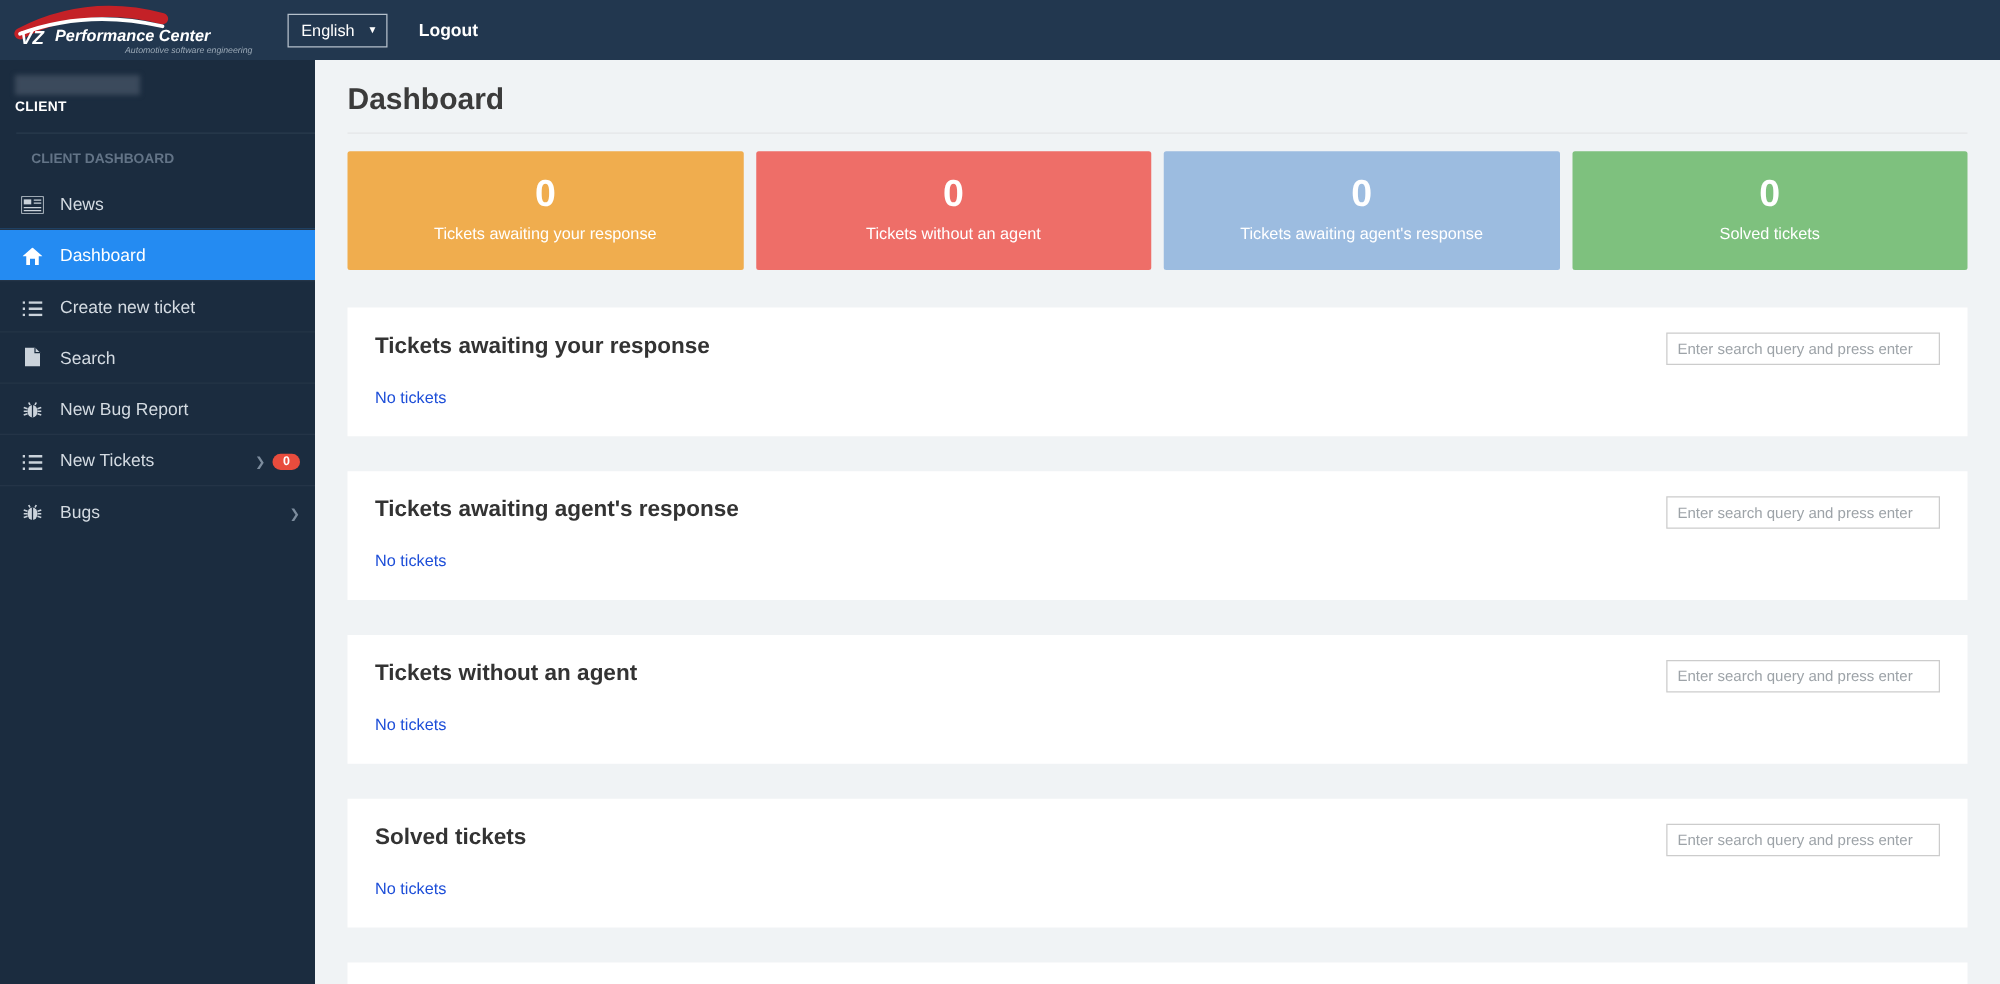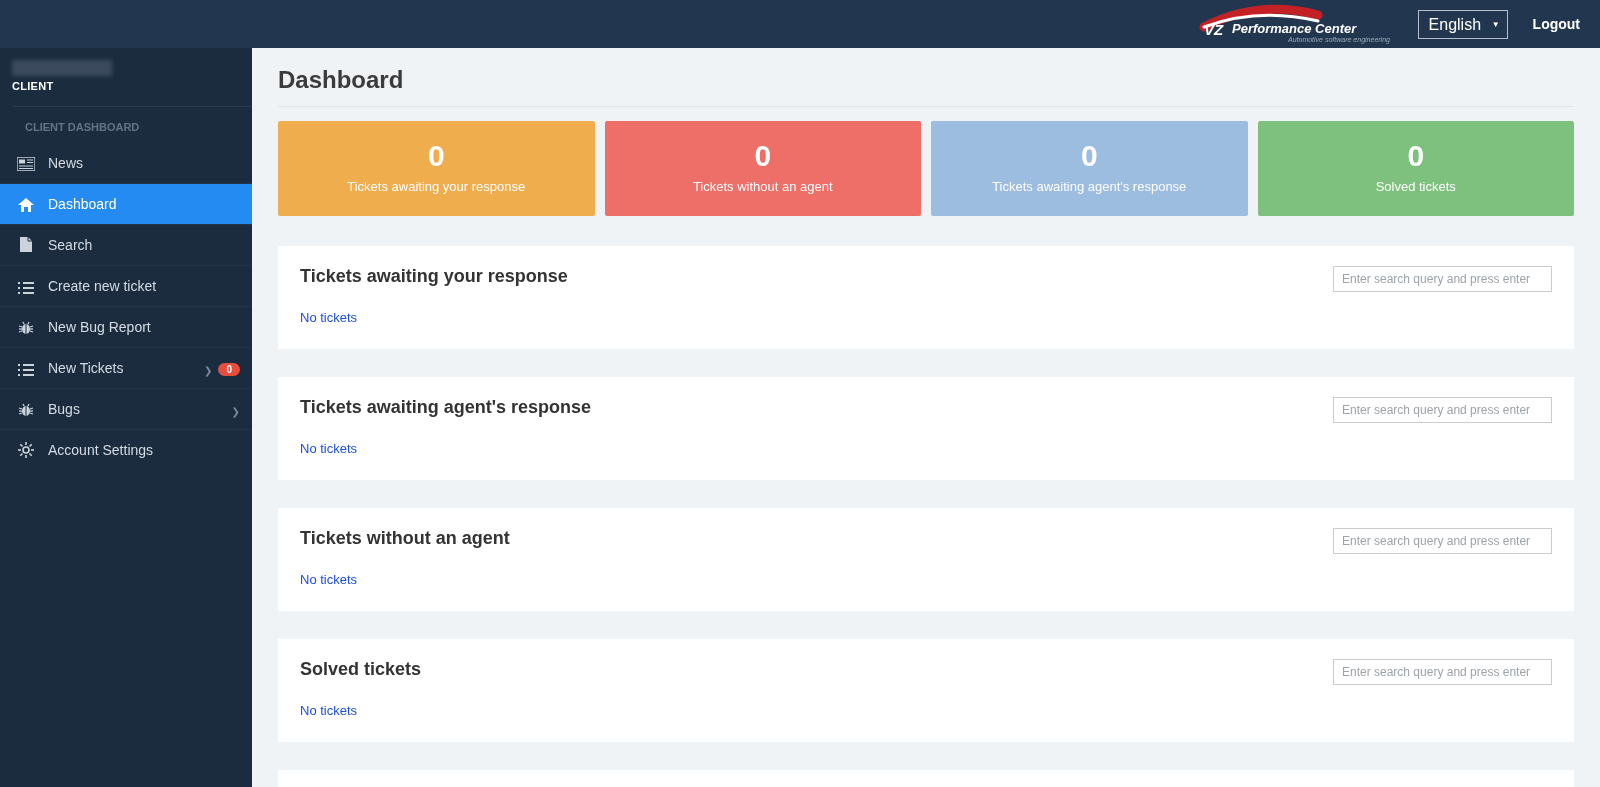--- a/index.html
+++ b/index.html
@@ -4,32 +4,32 @@
   <style>
     * { margin: 0; padding: 0; box-sizing: border-box; }
     body { font-family: -apple-system, BlinkMacSystemFont, 'Segoe UI', Arial, sans-serif; background: #f0f3f5; overflow-x: hidden; }
 
     
     .topbar {
       height: 48px;
       background: #22374f;
       display: flex;
       align-items: center;
-      justify-content: flex-end;
+      justify-content: flex-start;
       padding: 0 20px 0 0;
     }
     .topbar-left { display: flex; align-items: center; }
     .logo { height: 40px; margin-left: 10px; }
     .topbar-right { display: flex; align-items: center; gap: 25px; }
     .lang-select {
       background: #22374f;
       border: 1px solid #b5c0cb;
       color: #fff;
       padding: 5px 25px 5px 10px;
-      font-size: 16px;
+      font-size: 13px;
       appearance: none;
       position: relative;
     }
     .lang-wrap { position: relative; display: inline-block; }
     .lang-wrap::after {
       content: '▼';
       font-size: 8px;
       color: #fff;
       position: absolute;
       right: 8px;
@@ -183,40 +183,40 @@
         <span class="icon">
           <svg width="16" height="14" viewBox="0 0 16 14">
               <path d="M8 0 L16 7 H13 V14 H10 V9 H6 V14 H3 V7 H0 Z" fill="#fff"></path>
             </svg>
         </span>
         <span>Dashboard</span>
       </li>
 
       <li class="sidebar-item">
         <span class="icon">
-          <svg width="14" height="16" viewBox="0 0 14 16">
-              <path d="M1 0 H9 L13 4 V15 H1 Z" fill="#cbd3db"></path>
-              <path d="M9 0 V4 H13" fill="none" stroke="#1b2c3f" stroke-width="1"></path>
-            </svg>
-        </span>
-        <span>Search</span>
-      </li>
-
-      <li class="sidebar-item">
-        <span class="icon">
           <svg width="16" height="12" viewBox="0 0 16 12">
               <line x1="0" y1="1" x2="2" y2="1" stroke="#cbd3db" stroke-width="2"></line>
               <line x1="5" y1="1" x2="16" y2="1" stroke="#cbd3db" stroke-width="2"></line>
               <line x1="0" y1="6" x2="2" y2="6" stroke="#cbd3db" stroke-width="2"></line>
               <line x1="5" y1="6" x2="16" y2="6" stroke="#cbd3db" stroke-width="2"></line>
               <line x1="0" y1="11" x2="2" y2="11" stroke="#cbd3db" stroke-width="2"></line>
               <line x1="5" y1="11" x2="16" y2="11" stroke="#cbd3db" stroke-width="2"></line>
             </svg>
         </span>
         <span>Create new ticket</span>
+      </li>
+
+      <li class="sidebar-item">
+        <span class="icon">
+          <svg width="14" height="16" viewBox="0 0 14 16">
+              <path d="M1 0 H9 L13 4 V15 H1 Z" fill="#cbd3db"></path>
+              <path d="M9 0 V4 H13" fill="none" stroke="#1b2c3f" stroke-width="1"></path>
+            </svg>
+        </span>
+        <span>Search</span>
       </li>
 
       <li class="sidebar-item">
         <span class="icon">
           <svg width="16" height="14" viewBox="0 0 16 14">
               <ellipse cx="8" cy="8" rx="4" ry="5" fill="#cbd3db"></ellipse>
               <line x1="8" y1="3" x2="8" y2="13" stroke="#1b2c3f"></line>
               <line x1="1" y1="5" x2="4" y2="6" stroke="#cbd3db" stroke-width="1.3"></line>
               <line x1="1" y1="8" x2="4" y2="8" stroke="#cbd3db" stroke-width="1.3"></line>
               <line x1="1" y1="11" x2="4" y2="10" stroke="#cbd3db" stroke-width="1.3"></line>
@@ -258,38 +258,20 @@
               <line x1="15" y1="8" x2="12" y2="8" stroke="#cbd3db" stroke-width="1.3"></line>
               <line x1="15" y1="11" x2="12" y2="10" stroke="#cbd3db" stroke-width="1.3"></line>
               <line x1="5" y1="1" x2="6" y2="3" stroke="#cbd3db" stroke-width="1.3"></line>
               <line x1="11" y1="1" x2="10" y2="3" stroke="#cbd3db" stroke-width="1.3"></line>
             </svg>
         </span>
         <span>Bugs</span>
         <span class="chev">❯</span>
       </li>
 
-      <li class="sidebar-item">
-        <span class="icon">
-          <svg width="16" height="16" viewBox="0 0 16 16">
-              <circle cx="8" cy="8" r="3" fill="none" stroke="#cbd3db" stroke-width="1.6"></circle>
-              <g stroke="#cbd3db" stroke-width="1.6">
-                <line x1="8" y1="0" x2="8" y2="3"></line>
-                <line x1="8" y1="13" x2="8" y2="16"></line>
-                <line x1="0" y1="8" x2="3" y2="8"></line>
-                <line x1="13" y1="8" x2="16" y2="8"></line>
-                <line x1="2.3" y1="2.3" x2="4.5" y2="4.5"></line>
-                <line x1="11.5" y1="11.5" x2="13.7" y2="13.7"></line>
-                <line x1="2.3" y1="13.7" x2="4.5" y2="11.5"></line>
-                <line x1="11.5" y1="4.5" x2="13.7" y2="2.3"></line>
-              </g>
-            </svg>
-        </span>
-        <span>Account Settings</span>
-      </li>
 
     </ul>
   </aside>
 
   <main class="main">
     <h1 class="page-title">Dashboard</h1>
 
     <div class="stat-row">
       <div class="stat-card orange">
         <div class="stat-value">0</div>

